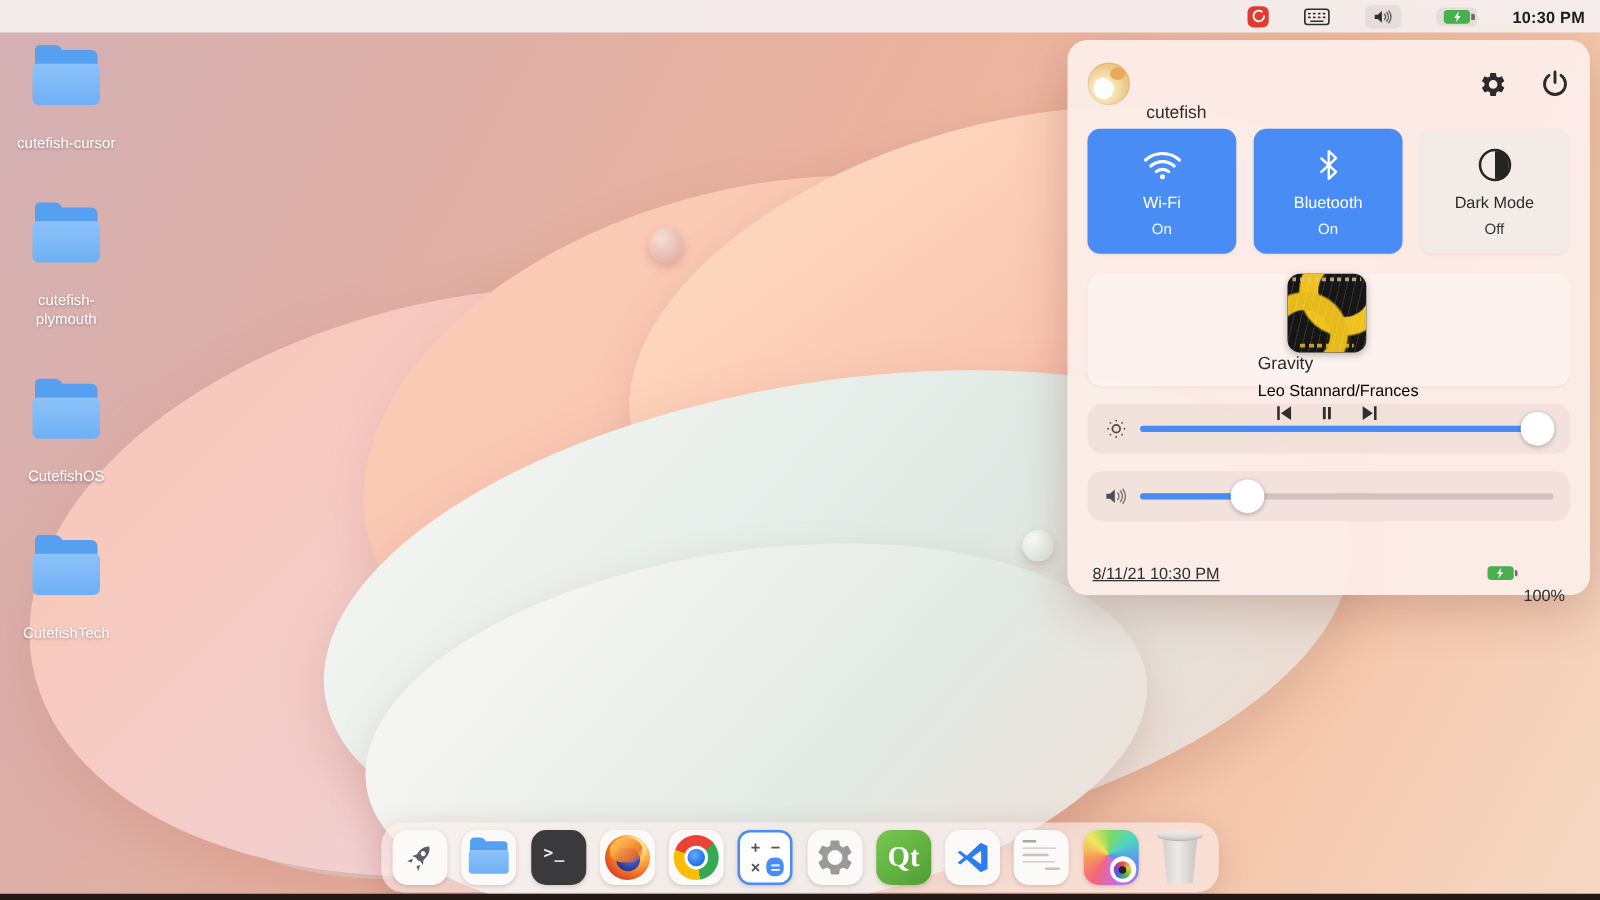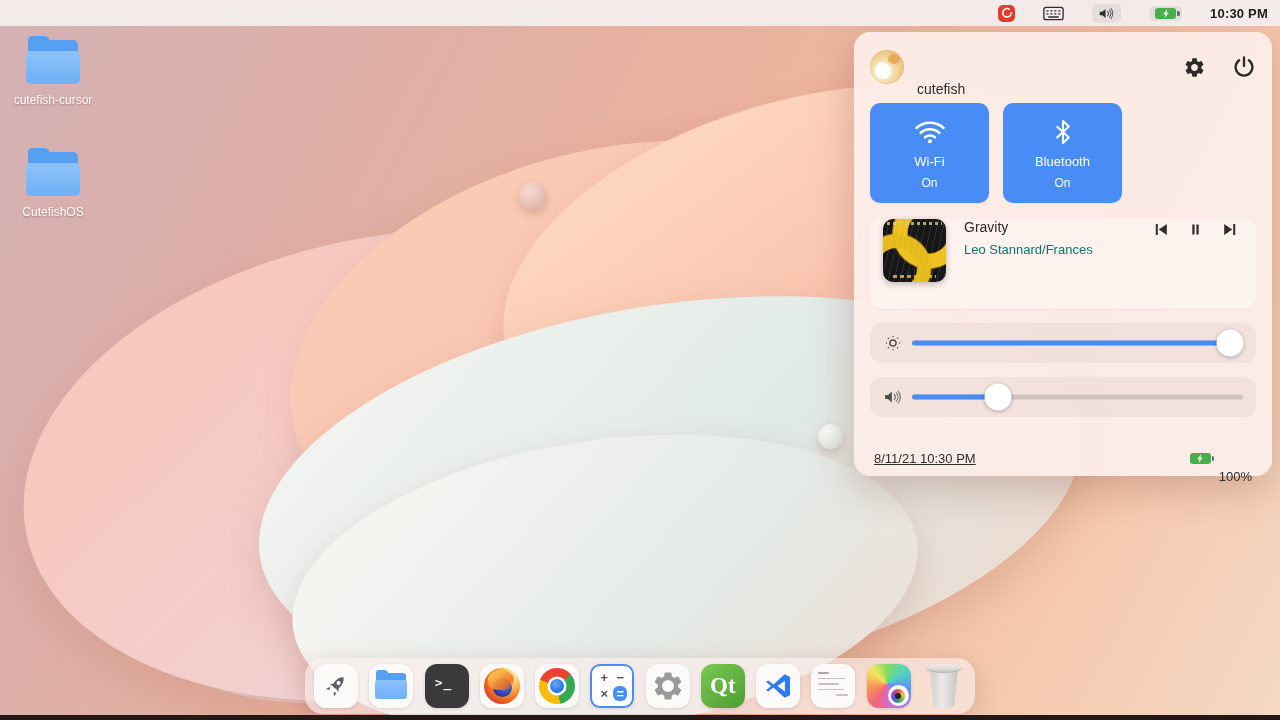--- a/index.html
+++ b/index.html
@@ -40,21 +40,21 @@
   .batt:after { content:""; position:absolute; right:-3.5px; width:2.5px; height:5px; background:#6d6d6d; border-radius:0 1.5px 1.5px 0; }
 
   
   .desktop-folders { position:absolute; left:12px; top:40px; width:82px; z-index:5; }
   .folder-item { width:82px; display:flex; flex-direction:column; align-items:center; margin-bottom:43px; }
   .folder-icon { position:relative; width:54px; height:44px; }
   .folder-back { position:absolute; top:0; left:2px; width:50px; height:40px; border-radius:5px; background:#55a0f0; }
   .folder-back:before { content:""; position:absolute; top:-4px; left:0; width:22px; height:8px; border-radius:4px 6px 0 0; background:#55a0f0; }
   .folder-front { position:absolute; left:0; bottom:0; width:54px; height:33px; border-radius:4px 4px 5px 5px;
     background:linear-gradient(180deg,#8dc2f9,#6fb0f6); }
-  .folder-label { margin-top:9px; font-size:12px; color:#fff; text-align:center; line-height:1.3;
+  .folder-label { margin-top:23px; font-size:12px; color:#fff; text-align:center; line-height:1.3;
     text-shadow:0 1px 2px rgba(90,60,55,.45); word-break:break-word; width:80px; }
 
   
   .panel { position:absolute; left:854px; top:32px; width:418px; height:444px; border-radius:16px;
     background:rgba(252,236,231,.97); box-shadow:0 12px 40px rgba(120,60,45,.28); z-index:40; padding:16px; }
   .cc-header { display:flex; align-items:center; height:38px; }
   .avatar { width:34px; height:34px; border-radius:50%; overflow:hidden;
     background:radial-gradient(circle at 38% 62%, #ffffff 0 26%, #f8e6bc 28%, #edc887 62%, #e5b568 100%);
     box-shadow:inset 0 0 0 1px rgba(0,0,0,.05); position:relative; }
   .avatar:before { content:""; position:absolute; left:5px; top:12px; width:14px; height:17px; border-radius:50% 50% 45% 45%; background:#fdfdfb; }
@@ -68,36 +68,36 @@
     display:flex; flex-direction:column; align-items:center; justify-content:center; gap:7px; cursor:pointer;
     box-shadow:0 1px 2px rgba(120,80,70,.08); }
   .toggle-card.active { background:#4a8cf6; color:#fff; }
   .toggle-card .t-label { font-size:13px; }
   .toggle-card .t-state { font-size:12px; opacity:.95; }
   .toggle-icon { height:30px; display:flex; align-items:center; justify-content:center; }
   .darkmode-circle { width:26px; height:26px; border-radius:50%; border:2.6px solid #252525;
     background:linear-gradient(90deg, transparent 0 50%, #252525 50% 100%); }
 
   .media-card { margin-top:16px; height:90px; border-radius:12px; background:rgba(255,252,250,.42);
-    box-shadow:0 1px 2px rgba(120,80,70,.06); display:flex; align-items:flex-start; padding:0 16px 0 13px; }
+    box-shadow:0 1px 2px rgba(120,80,70,.06); display:flex; align-items:center; padding:0 16px 0 13px;flex-direction:column; }
   .album-art { width:63px; height:63px; border-radius:10px; flex:0 0 auto; position:relative; overflow:hidden;
     background:#161616; box-shadow:0 2px 6px rgba(0,0,0,.25); }
   .album-art .streak1 { position:absolute; inset:0;
     background:radial-gradient(circle at 72% 22%, transparent 30%, #efc11d 32% 52%, transparent 55%); }
   .album-art .streak2 { position:absolute; inset:0;
     background:radial-gradient(circle at 22% 78%, transparent 28%, #e7ba1c 30% 48%, transparent 51%); }
   .album-art .texture { position:absolute; inset:0;
     background:repeating-linear-gradient(103deg, rgba(255,255,255,.10) 0 1px, transparent 1px 6px); }
   .album-art .topline { position:absolute; top:3px; left:4px; right:4px; height:3px;
     background:repeating-linear-gradient(90deg,#d8c98d 0 3px, transparent 3px 6px); opacity:.8; }
   .album-art .botline { position:absolute; bottom:4px; left:10px; right:10px; height:3px;
     background:repeating-linear-gradient(90deg,#e7ba1c 0 4px, transparent 4px 7px); opacity:.85; }
   .media-meta { margin-left:18px; flex:1; min-width:0; }
   .media-title { font-size:14px; color:#2b2b2b; margin-bottom:7px; }
-  .media-artist { font-size:13px; color:#0f766e; }
+  .media-artist { font-size:13px; color:#000000; }
   .media-controls { display:flex; align-items:center; gap:15px; }
   .media-btn { width:20px; height:20px; display:flex; align-items:center; justify-content:center; cursor:pointer; }
 
   .slider-row { margin-top:14px; height:40px; border-radius:12px; background:rgba(234,216,212,.55);
     display:flex; align-items:center; padding:0 13px; gap:9px; }
   .slider-track { position:relative; flex:1; height:26px; cursor:pointer; }
   .slider-rail { position:absolute; left:0; right:0; top:50%; height:5px; transform:translateY(-50%); border-radius:3px; background:#cfc2bf; }
   .slider-fill { position:absolute; left:0; top:50%; height:5px; transform:translateY(-50%); border-radius:3px; background:#4a8cf6; width:var(--val,50%); }
   .slider-knob { position:absolute; top:50%; left:var(--val,50%); transform:translate(-50%,-50%);
     width:27px; height:27px; border-radius:50%; background:#fff; box-shadow:0 1px 4px rgba(0,0,0,.28); }
@@ -213,21 +213,35 @@
           <div class="folder-back"></div>
           <div class="folder-front"></div>
         </div>
       <div class="folder-label">cutefish-cursor</div>
     </div>
     <div class="folder-item">
       <div class="folder-icon">
           <div class="folder-back"></div>
           <div class="folder-front"></div>
         </div>
+      <div class="folder-label">cutefish-plymouth</div>
+    </div>
+    <div class="folder-item">
+      <div class="folder-icon">
+          <div class="folder-back"></div>
+          <div class="folder-front"></div>
+        </div>
       <div class="folder-label">CutefishOS</div>
+    </div>
+    <div class="folder-item">
+      <div class="folder-icon">
+          <div class="folder-back"></div>
+          <div class="folder-front"></div>
+        </div>
+      <div class="folder-label">CutefishTech</div>
     </div>
   </div>
 
   <div class="panel">
     <div class="cc-header">
       <div class="avatar"></div>
       <span class="cc-username">cutefish</span>
       <span class="spacer"></span>
       <div class="icon-btn" style="margin-right:26px;">
         <svg width="23" height="23" viewBox="0 0 24 24" fill="#2b2b2b">
@@ -257,20 +271,27 @@
       </div>
       <div class="toggle-card active">
         <span class="toggle-icon">
           <svg width="26" height="28" viewBox="0 0 24 24" fill="none" stroke="currentColor" stroke-width="1.8" stroke-linecap="round" stroke-linejoin="round">
               <path d="M12 1.8v20.4l5.4-5.1L6.6 7.2M12 1.8l5.4 5.1L6.6 17.1"></path>
             </svg>
         </span>
         <span class="t-label">Bluetooth</span>
         <span class="t-state">On</span>
       </div>
+      <div class="toggle-card">
+        <span class="toggle-icon">
+            <span class="darkmode-circle"></span>
+          </span>
+        <span class="t-label">Dark Mode</span>
+        <span class="t-state">Off</span>
+      </div>
     </div>
 
     <div class="media-card">
       <div class="album-art">
         <span class="streak1"></span>
           <span class="streak2"></span>
           <span class="texture"></span>
           <span class="topline"></span>
           <span class="botline"></span>
       </div>

